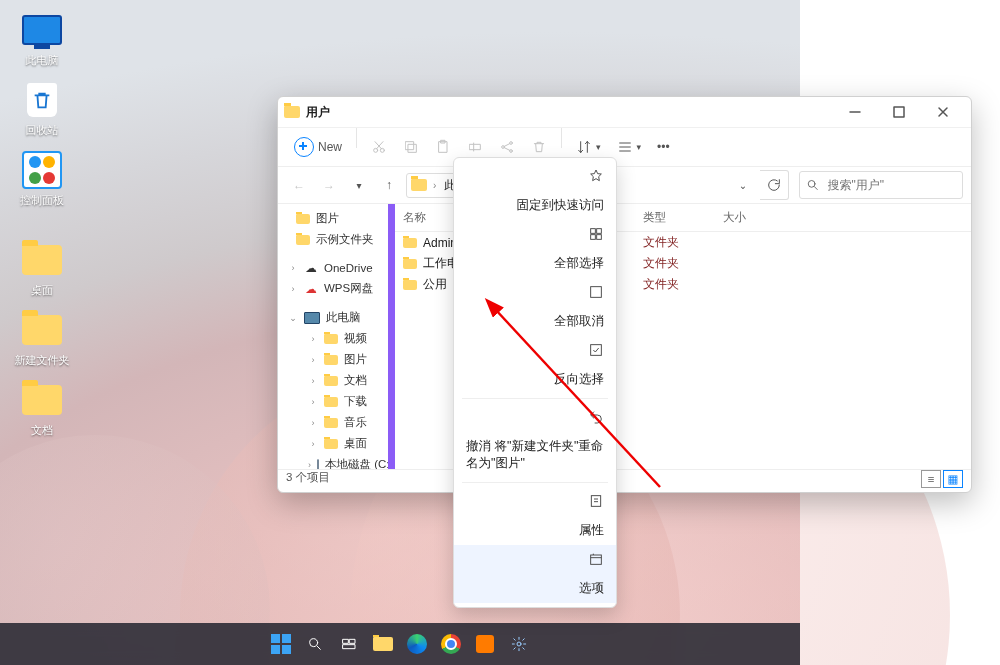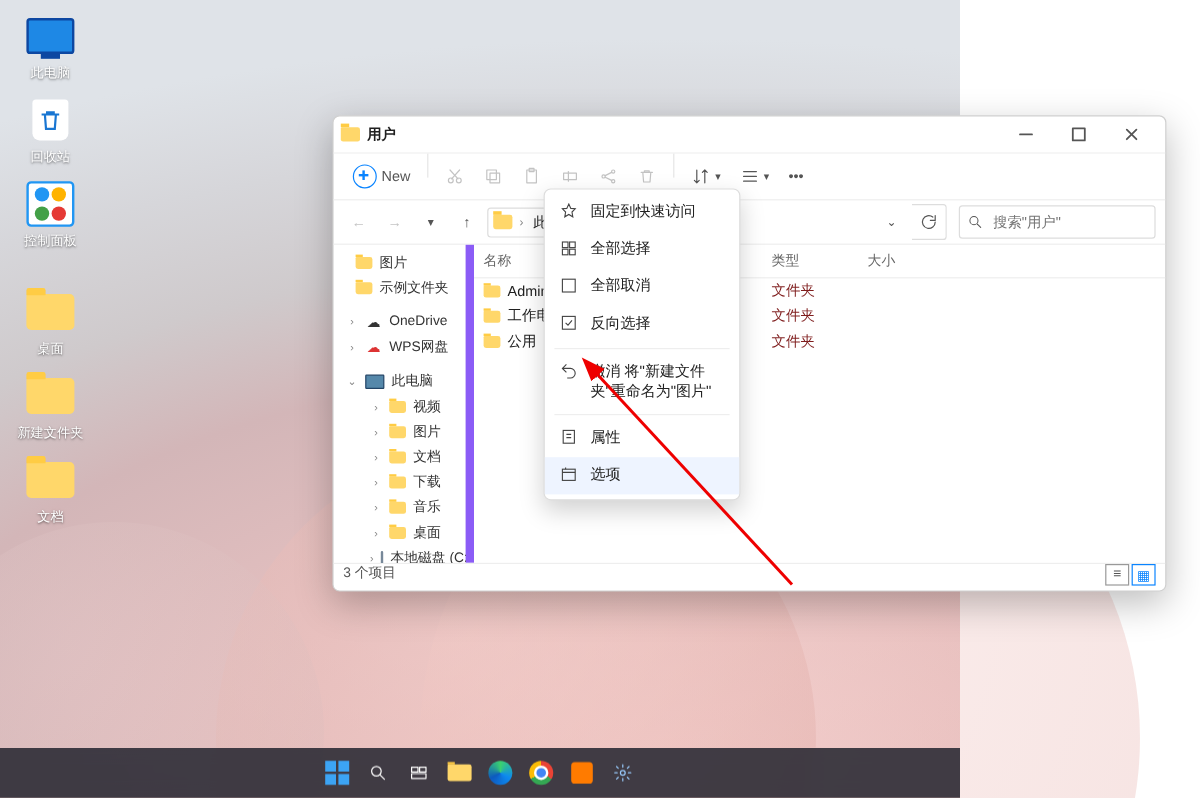--- a/index.html
+++ b/index.html
@@ -91,21 +91,21 @@
   .view-icons{display:flex;gap:2px;}
   .view-icons span{width:18px;height:16px;border:1px solid #999;display:flex;align-items:center;justify-content:center;cursor:pointer;}
   .view-icons span.active{border-color:#0a84ff;color:#0a84ff;}
 
   
   .ctxmenu{
     position:absolute;left:453px;top:157px;width:162px;
     background:#fff;border:1px solid #ddd;border-radius:6px;
     box-shadow:0 8px 20px rgba(0,0,0,.18);padding:4px 0;z-index:50;
   }
-  .ctx-item{display:flex;align-items:flex-start;gap:10px;padding:6px 12px;cursor:pointer;font-size:12.5px;color:#222;}
+  .ctx-item{display:flex;align-items:flex-end;gap:10px;padding:6px 12px;cursor:pointer;font-size:12.5px;color:#222;flex-direction:column;}
   .ctx-sep{height:1px;background:#eee;margin:4px 8px;}
   .ctx-item svg{width:16px;height:16px;stroke:#444;stroke-width:1.4;fill:none;}
   .ctx-item.highlight{background:#eef4ff;}
 
   
   .arrow{position:absolute;left:470px;top:297px;pointer-events:none;z-index:60;}
 
   
   .taskbar{position:absolute;left:0;bottom:0;width:100%;height:42px;background:rgba(40,40,50,.88);backdrop-filter:blur(6px);display:flex;align-items:center;justify-content:center;gap:6px;}
   .task{width:28px;height:28px;border-radius:4px;display:flex;align-items:center;justify-content:center;cursor:pointer;position:relative;}

